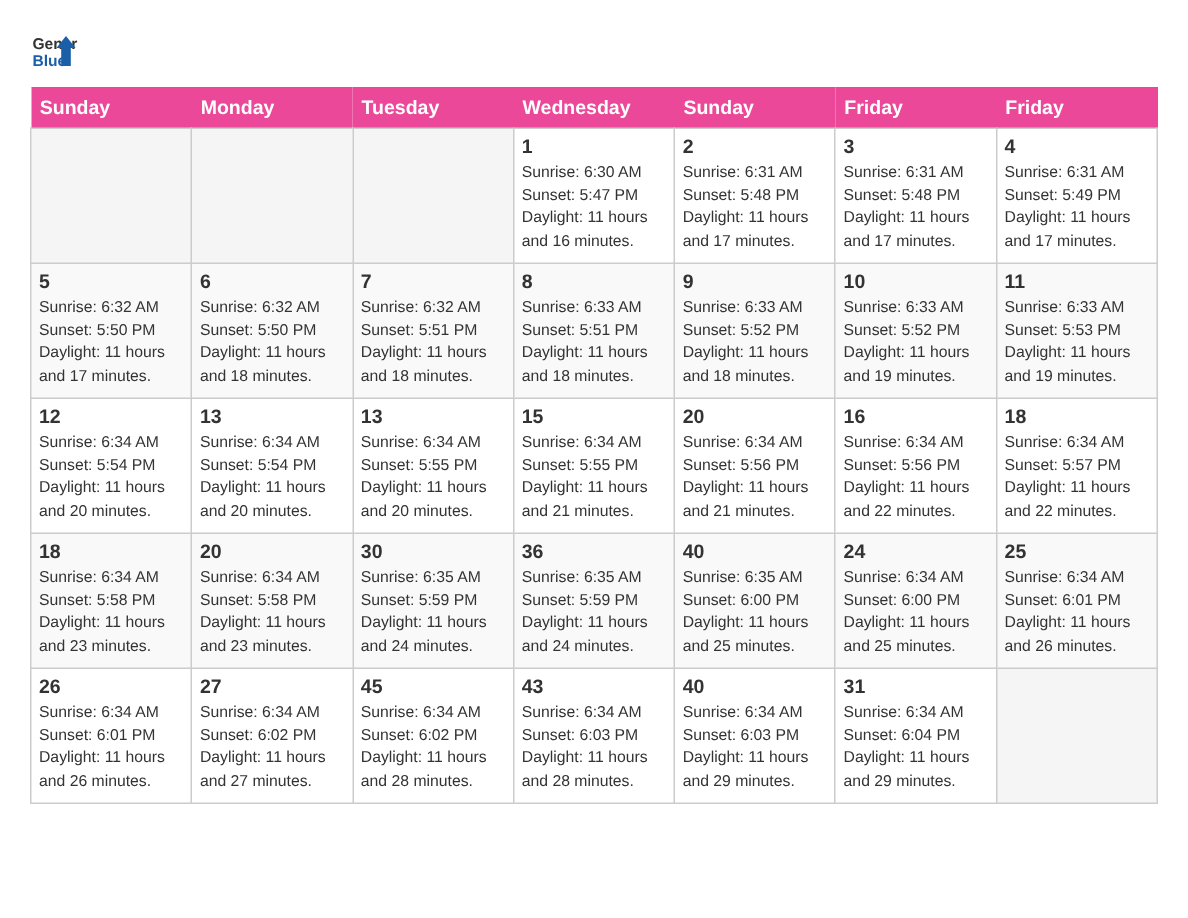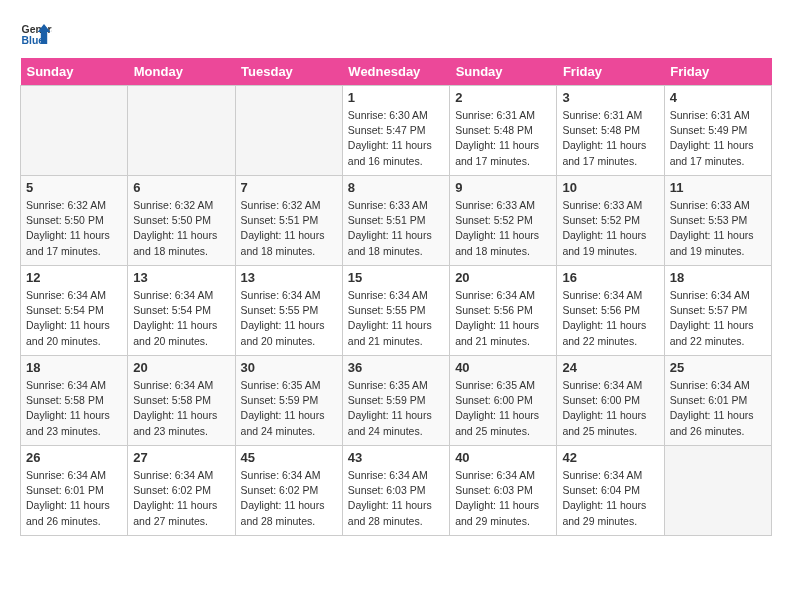--- a/index.html
+++ b/index.html
@@ -239,19 +239,19 @@
         </td>
         <td>
           <span class="day-num">43</span>
           <div class="day-info">Sunrise: 6:34 AM<br>Sunset: 6:03 PM<br>Daylight: 11 hours<br>and 28 minutes.</div>
         </td>
         <td>
           <span class="day-num">40</span>
           <div class="day-info">Sunrise: 6:34 AM<br>Sunset: 6:03 PM<br>Daylight: 11 hours<br>and 29 minutes.</div>
         </td>
         <td>
-          <span class="day-num">42</span>
+          <span class="day-num">31</span>
           <div class="day-info">Sunrise: 6:34 AM<br>Sunset: 6:04 PM<br>Daylight: 11 hours<br>and 29 minutes.</div>
         </td>
         <td class="empty"></td>
       </tr>
     </tbody>
 </table>
 
 </body></html>

